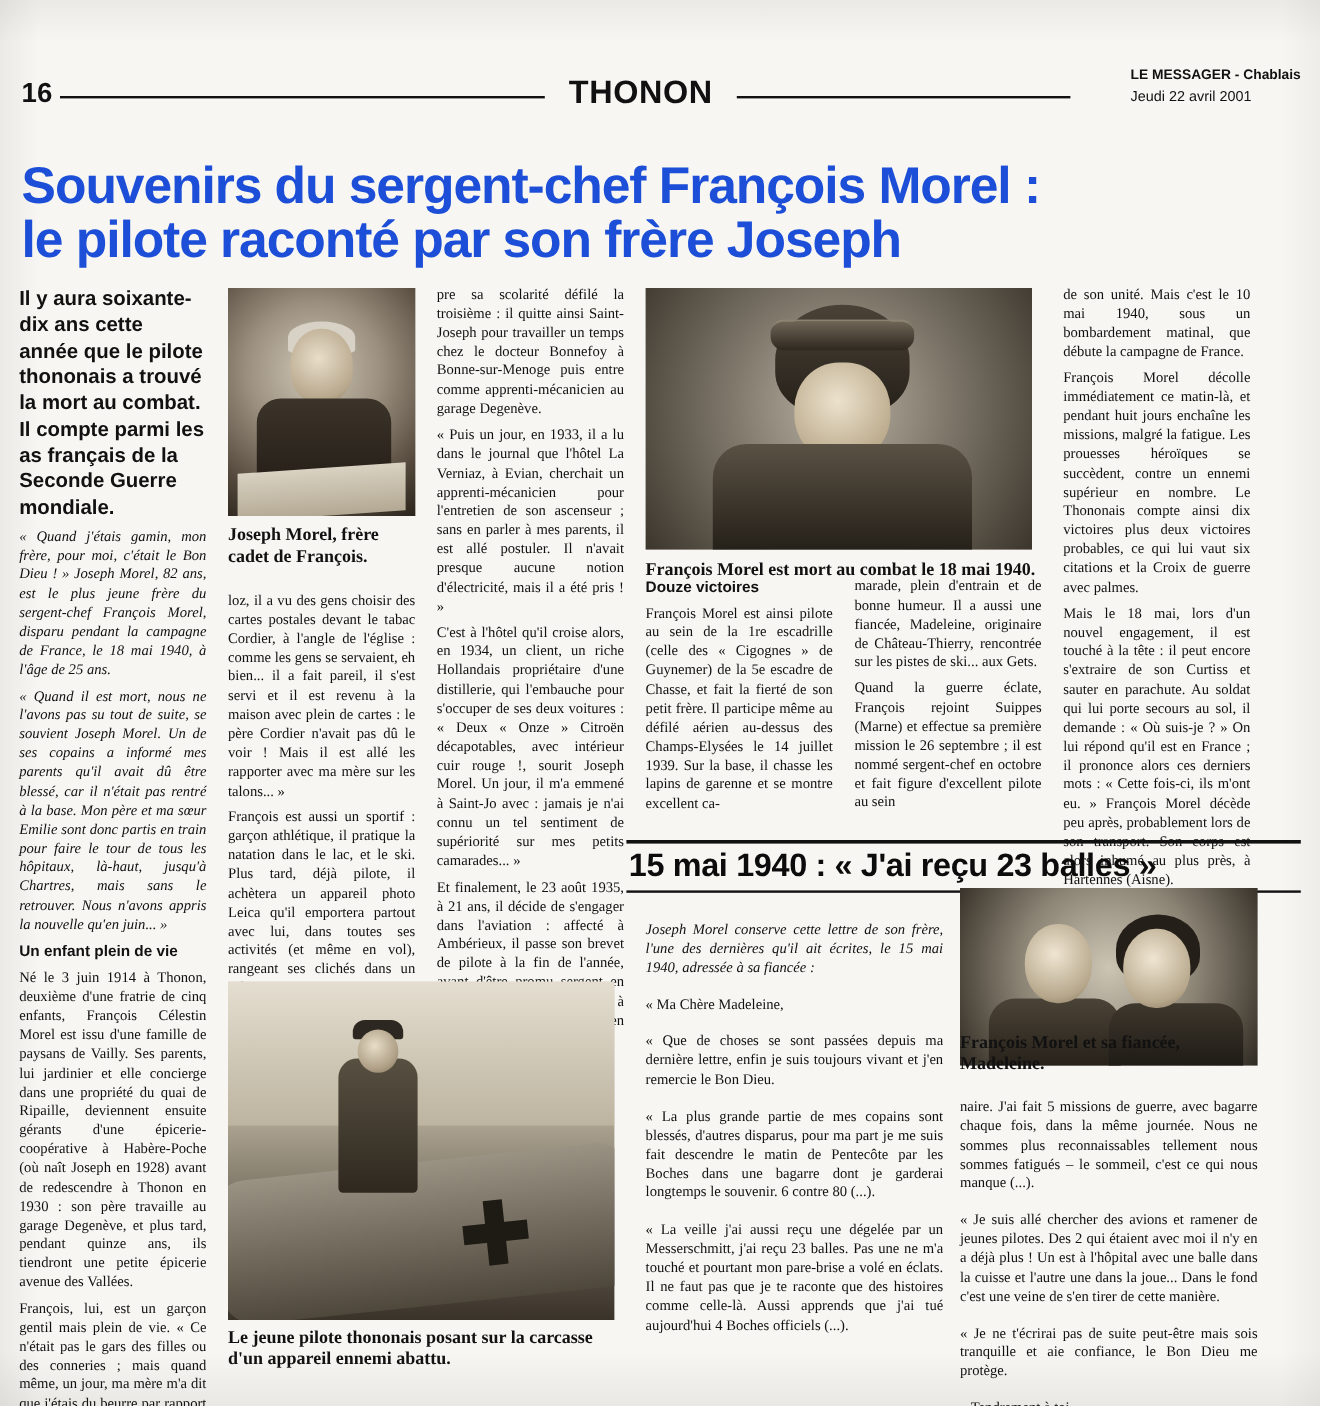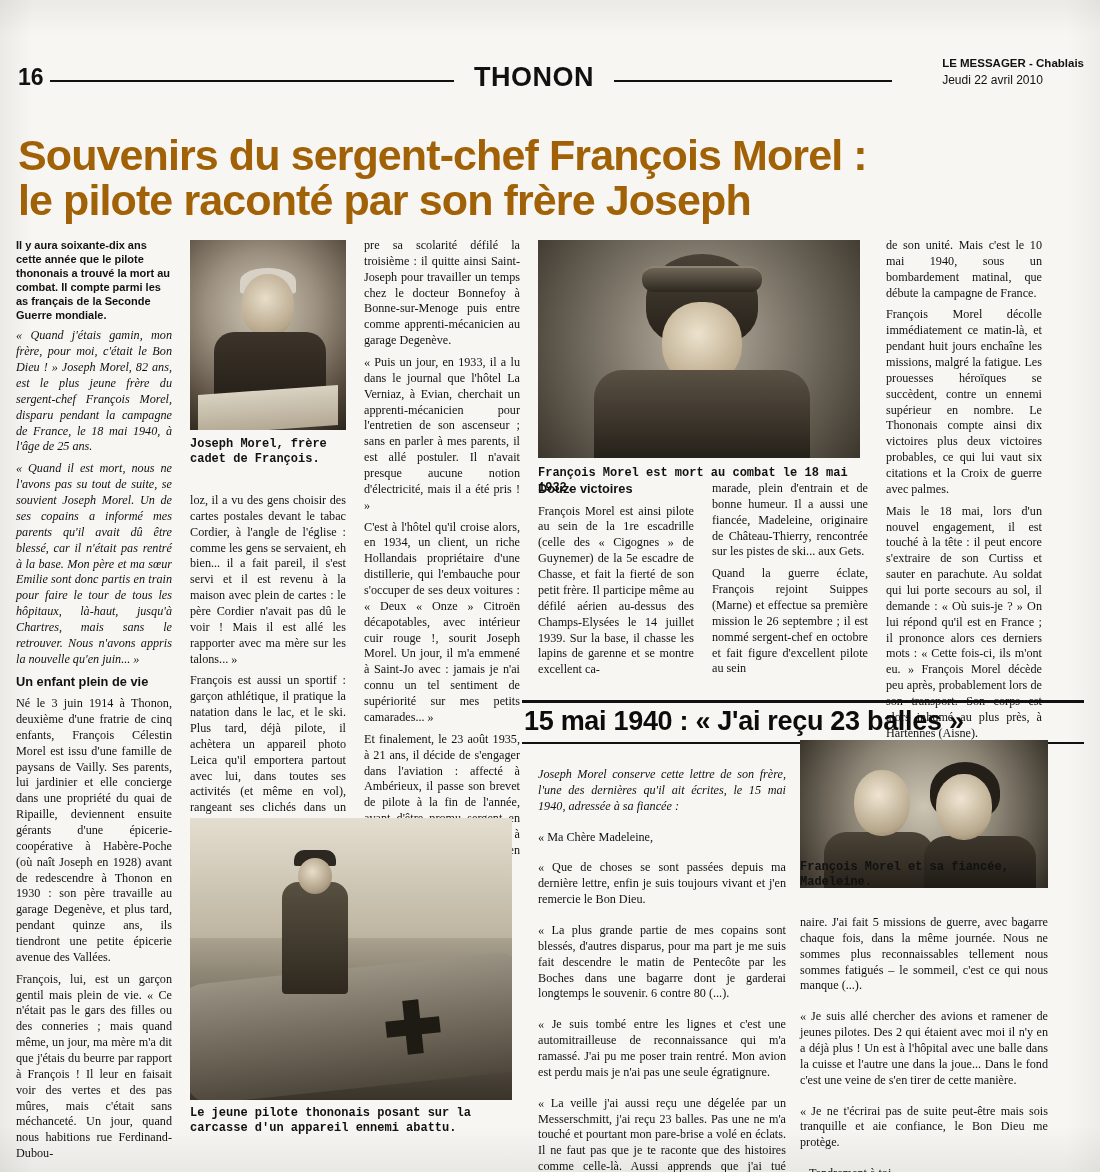--- a/index.html
+++ b/index.html
@@ -91,21 +91,21 @@
   
   .headline {
     position: absolute;
     left: 18px; top: 104px;
     width: 1064px;
     font-family: "Liberation Sans", sans-serif;
     font-weight: bold;
     font-size: 43px;
     line-height: 1.06;
     letter-spacing: -0.9px;
-    color: #a16207;
+    color: #1d4ed8;
   }
   .headline .l2 { display: block; }
 
   
   .cols {
     position: absolute;
     left: 16px; top: 238px;
     width: 1068px;
   }
   .col {
@@ -121,21 +121,21 @@
   #col1 { left: 0px;   width: 156px; }
   #col2 { left: 174px; width: 156px; }
   #col3 { left: 348px; width: 156px; }
   #col4 { left: 522px; width: 156px; }
   #col5 { left: 696px; width: 156px; }
   #col6 { left: 870px; width: 156px; }
 
   .lede {
     font-family: "Liberation Sans", sans-serif;
     font-weight: bold;
-    font-size: 11px;
+    font-size: 17px;
     line-height: 1.28;
     text-align: left;
     margin-bottom: 10px;
   }
   .italic { font-style: italic; }
   .subhead {
     font-family: "Liberation Sans", sans-serif;
     font-weight: bold;
     font-size: 12.8px;
     text-align: left;
@@ -154,23 +154,23 @@
     position: absolute;
     background: #8f8a80;
     overflow: hidden;
   }
   .photo .ph-inner {
     position: absolute;
     left: 0; top: 0; right: 0; bottom: 0;
   }
   .caption {
     position: absolute;
-    font-family: Liberation Mono, monospace;
-    font-weight: bold;
-    font-size: 12px;
+    font-family: Liberation Serif, serif;
+    font-weight: bold;
+    font-size: 15px;
     line-height: 1.22;
     color: #111;
   }
 
   
   #photo-joseph {
     left: 190px; top: 240px; width: 156px; height: 190px;
     background:
       radial-gradient(circle at 46% 36%, #cfc6b6 0%, #9b907f 38%, #54493c 75%, #2b241c 100%),
       linear-gradient(#6b6154, #3a332a);
@@ -339,21 +339,21 @@
 <div class="page">
   <div class="paper-edge"></div>
 
   <div class="masthead">
     <div class="page-number">16</div>
     <div class="rule-left"></div>
     <div class="section-title">THONON</div>
     <div class="rule-right"></div>
     <div class="masthead-right">
       <div class="pub">LE MESSAGER - Chablais</div>
-      <div class="date">Jeudi 22 avril 2010</div>
+      <div class="date">Jeudi 22 avril 2001</div>
     </div>
   </div>
 
   <h1 class="headline">
     <span>Souvenirs du sergent-chef François Morel :</span>
     <span class="l2">le pilote raconté par son frère Joseph</span>
   </h1>
 
   <div class="photo" id="photo-joseph">
     <div class="ph-inner">
@@ -366,21 +366,21 @@
   <div class="caption" id="cap-joseph">Joseph Morel, frère cadet de François.</div>
 
   <div class="photo" id="photo-francois">
     <div class="ph-inner">
       <div class="helmet"></div>
       <div class="goggles"></div>
       <div class="face2"></div>
       <div class="jacket"></div>
     </div>
   </div>
-  <div class="caption" id="cap-francois">François Morel est mort au combat le 18 mai 1932.</div>
+  <div class="caption" id="cap-francois">François Morel est mort au combat le 18 mai 1940.</div>
 
   <div class="cols">
 
     <div class="col" id="col1">
       <p class="lede">Il y aura soixante-dix ans cette année que le pilote thononais a trouvé la mort au combat. Il compte parmi les as français de la Seconde Guerre mondiale.</p>
       <p class="italic">« Quand j'étais gamin, mon frère, pour moi, c'était le Bon Dieu ! » Joseph Morel, 82 ans, est le plus jeune frère du sergent-chef François Morel, disparu pendant la campagne de France, le 18 mai 1940, à l'âge de 25 ans.</p>
       <p class="italic">« Quand il est mort, nous ne l'avons pas su tout de suite, se souvient Joseph Morel. Un de ses copains a informé mes parents qu'il avait dû être blessé, car il n'était pas rentré à la base. Mon père et ma sœur Emilie sont donc partis en train pour faire le tour de tous les hôpitaux, là-haut, jusqu'à Chartres, mais sans le retrouver. Nous n'avons appris la nouvelle qu'en juin... »</p>
       <p class="subhead">Un enfant plein de vie</p>
       <p>Né le 3 juin 1914 à Thonon, deuxième d'une fratrie de cinq enfants, François Célestin Morel est issu d'une famille de paysans de Vailly. Ses parents, lui jardinier et elle concierge dans une propriété du quai de Ripaille, deviennent ensuite gérants d'une épicerie-coopérative à Habère-Poche (où naît Joseph en 1928) avant de redescendre à Thonon en 1930 : son père travaille au garage Degenève, et plus tard, pendant quinze ans, ils tiendront une petite épicerie avenue des Vallées.</p>
       <p>François, lui, est un garçon gentil mais plein de vie. « Ce n'était pas le gars des filles ou des conneries ; mais quand même, un jour, ma mère m'a dit que j'étais du beurre par rapport à François ! Il leur en faisait voir des vertes et des pas mûres, mais c'était sans méchanceté. Un jour, quand nous habitions rue Ferdinand-Dubou-</p>
@@ -420,21 +420,20 @@
 
   <div id="letter-rule-top"></div>
   <div id="letter-headline">15 mai 1940 : « J'ai reçu 23 balles »</div>
   <div id="letter-rule-bottom"></div>
 
   <div class="lower-col" id="lcol1">
     <p class="letter-intro">Joseph Morel conserve cette lettre de son frère, l'une des dernières qu'il ait écrites, le 15 mai 1940, adressée à sa fiancée :</p>
     <p>« Ma Chère Madeleine,</p>
     <p>« Que de choses se sont passées depuis ma dernière lettre, enfin je suis toujours vivant et j'en remercie le Bon Dieu.</p>
     <p>« La plus grande partie de mes copains sont blessés, d'autres disparus, pour ma part je me suis fait descendre le matin de Pentecôte par les Boches dans une bagarre dont je garderai longtemps le souvenir. 6 contre 80 (...).</p>
-    <p>« Je suis tombé entre les lignes et c'est une automitrailleuse de reconnaissance qui m'a ramassé. J'ai pu me poser train rentré. Mon avion est perdu mais je n'ai pas une seule égratignure.</p>
     <p>« La veille j'ai aussi reçu une dégelée par un Messerschmitt, j'ai reçu 23 balles. Pas une ne m'a touché et pourtant mon pare-brise a volé en éclats. Il ne faut pas que je te raconte que des histoires comme celle-là. Aussi apprends que j'ai tué aujourd'hui 4 Boches officiels (...).</p>
   </div>
 
   <div class="photo" id="photo-couple">
     <div class="ph-inner">
       <div class="b1"></div>
       <div class="b2"></div>
       <div class="h1"></div>
       <div class="hair2"></div>
       <div class="h2"></div>

